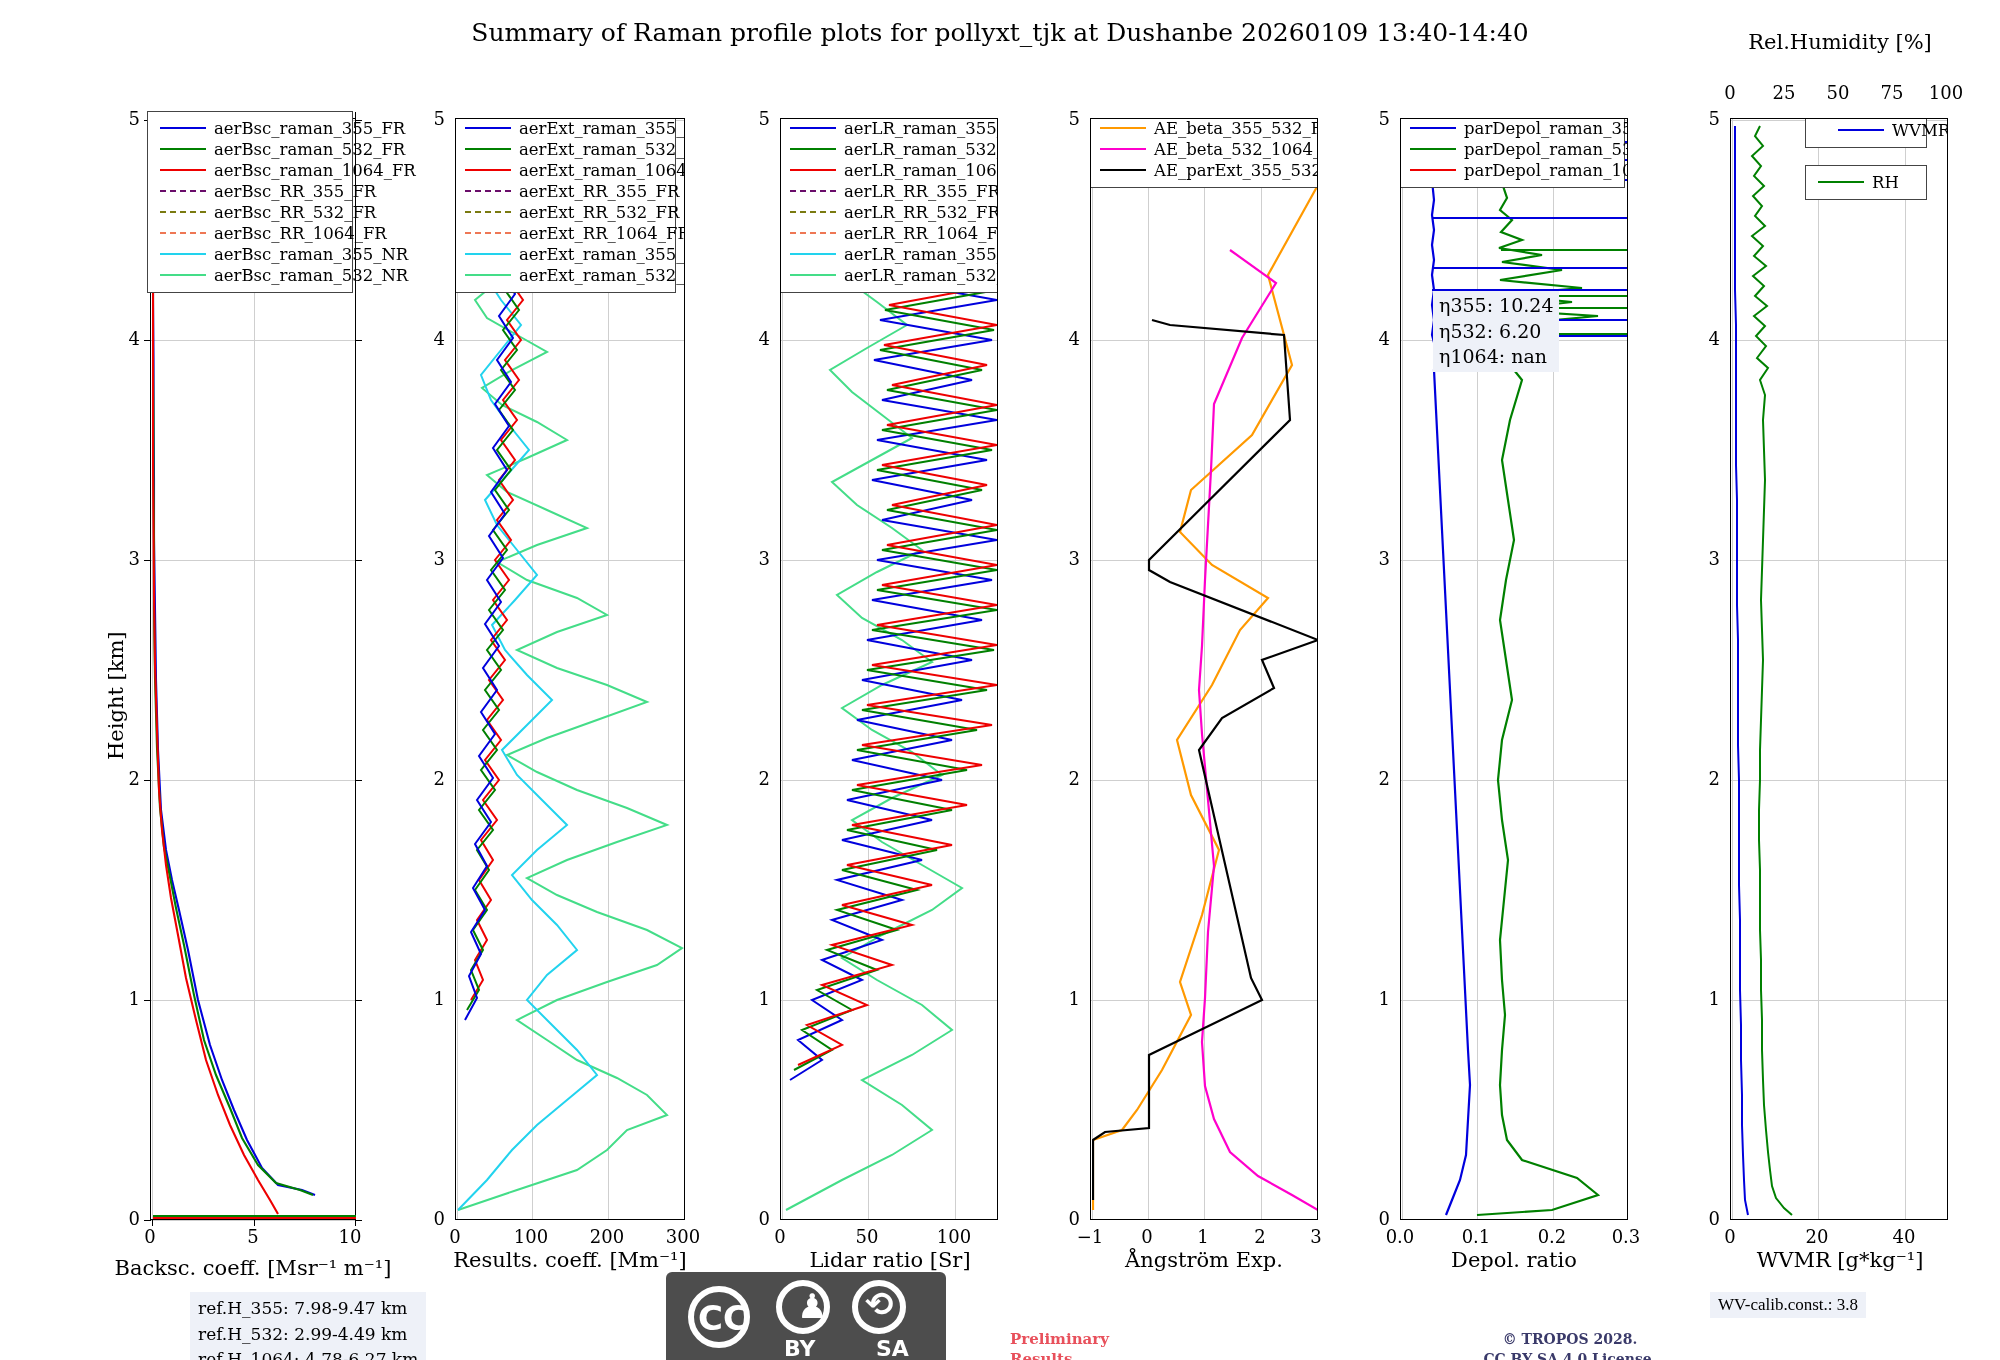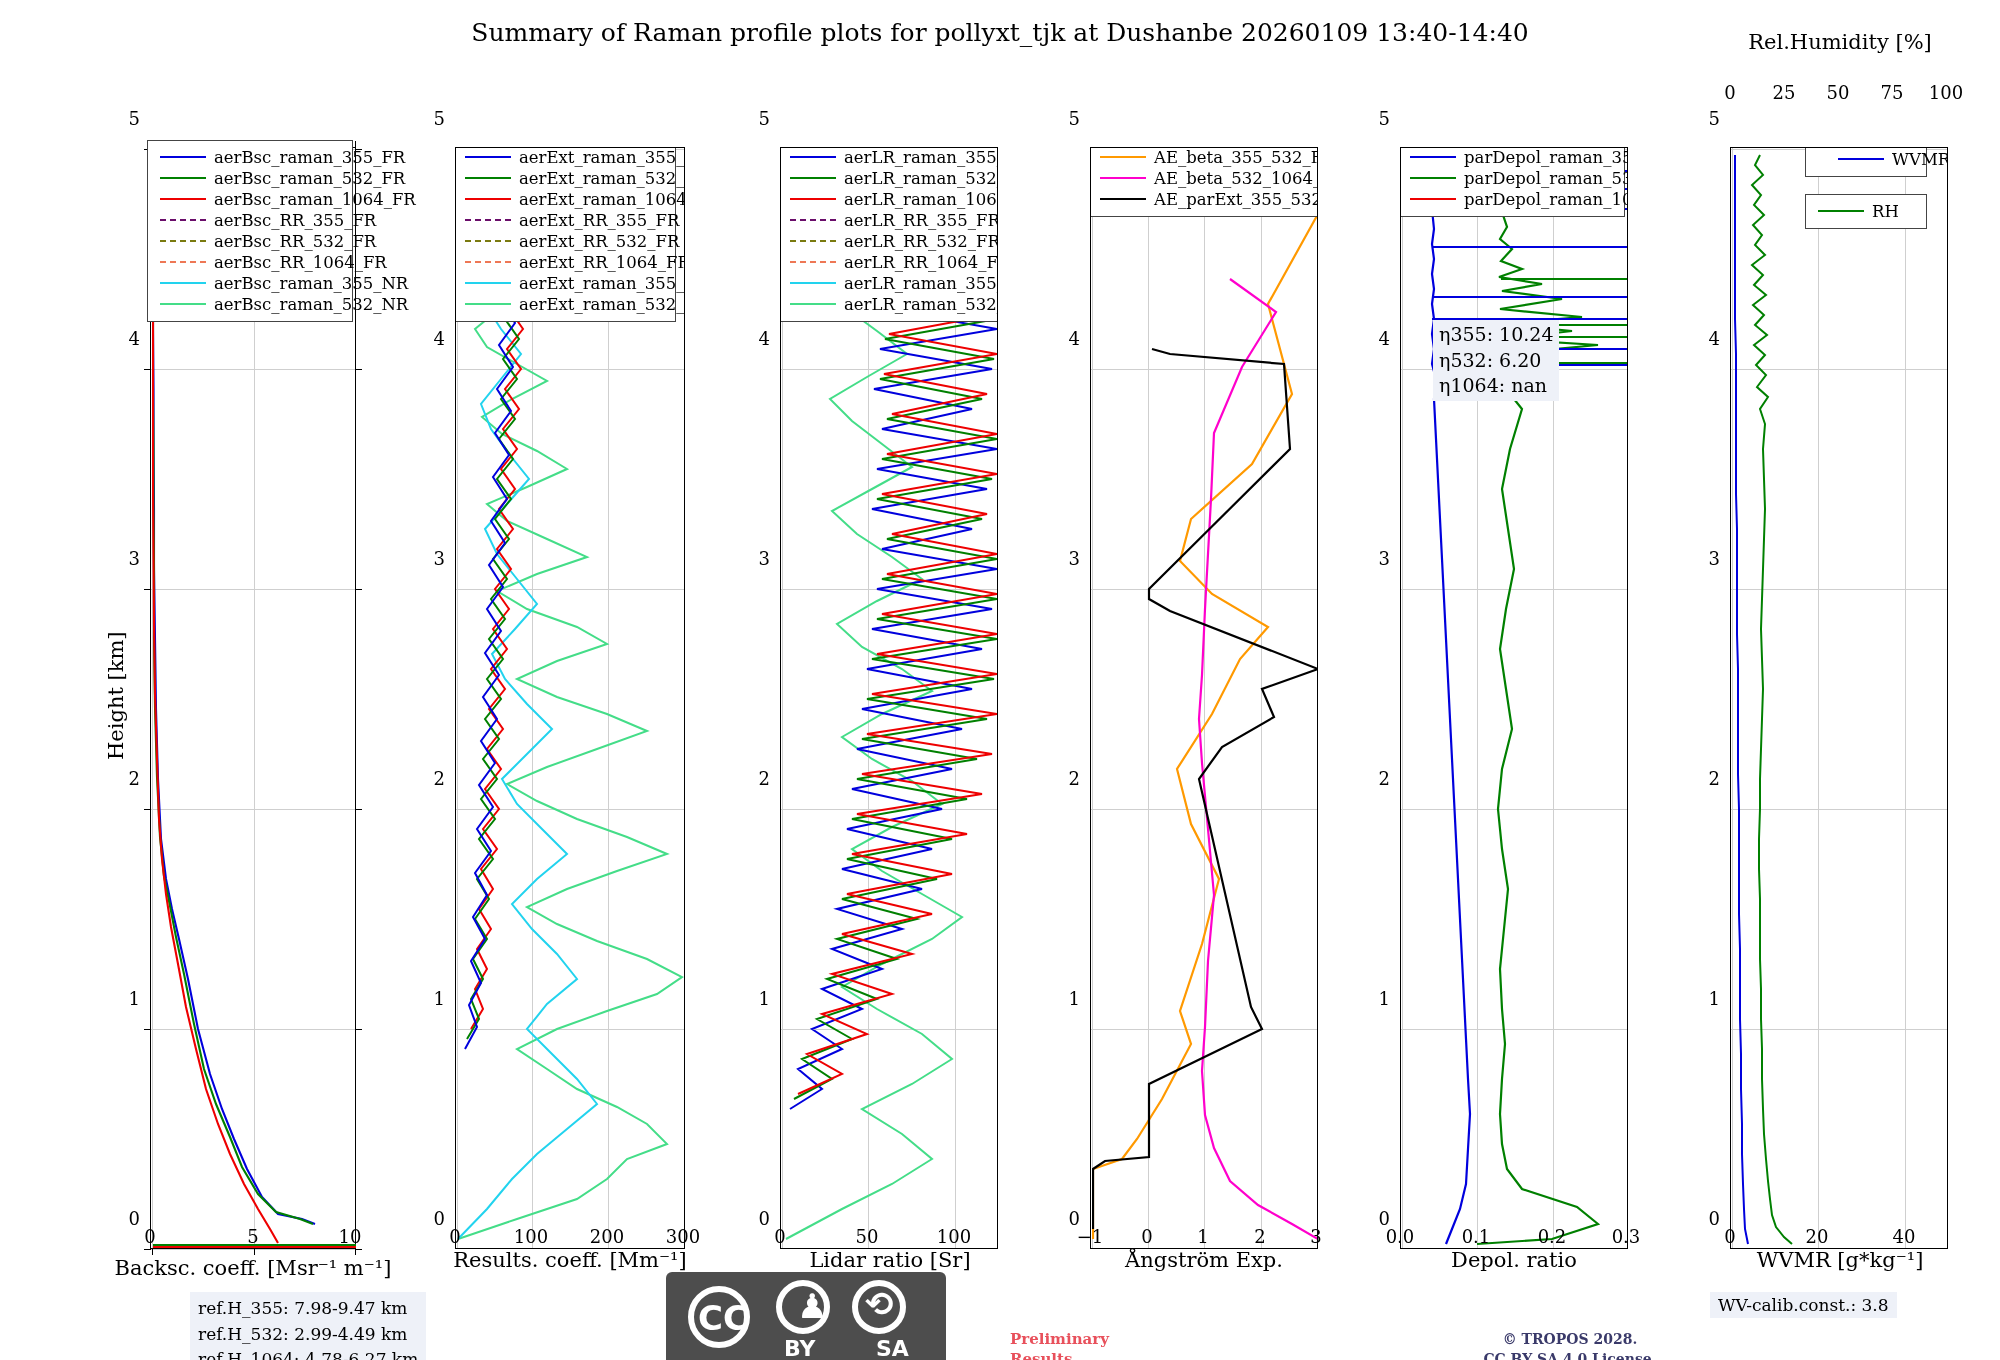--- a/index.html
+++ b/index.html
@@ -1,18 +1,18 @@
 <!DOCTYPE html>
 <html><head>
 <meta charset="utf-8">
 <style>
   html,body{margin:0;padding:0;background:#ffffff;}
   body{width:2000px;height:1360px;position:relative;font-family:"DejaVu Serif",serif;color:#000;}
   .title{position:absolute;left:0;top:18px;width:2000px;text-align:center;font-size:25px;}
-  .panel{position:absolute;box-sizing:border-box;border:1.3px solid #000;background:#fff;margin-top:29px;}
+  .panel{position:absolute;box-sizing:border-box;border:1.3px solid #000;background:#fff;}
   .axis-label{position:absolute;text-align:center;font-size:21px;}
   .ylabel{position:absolute;transform:rotate(-90deg);transform-origin:left top;font-size:21px;white-space:nowrap;}
   .tick-y{position:absolute;font-size:18px;text-align:right;width:40px;}
   .tick-x{position:absolute;font-size:18px;text-align:center;width:60px;}
   .legend{position:absolute;box-sizing:border-box;border:1px solid #444;background:#fff;font-size:16.5px;padding:6px 8px;}
   .legend table{border-collapse:collapse;}
   .legend td{padding:1px 4px;vertical-align:middle;white-space:nowrap;}
   .lsw{display:inline-block;width:46px;height:12px;position:relative;}
   .lsw i{position:absolute;left:0;top:5px;width:46px;border-top-width:2.1px;border-top-style:solid;}
   .gridv{position:absolute;top:0;bottom:0;width:1px;background:#cfcfcf;}
@@ -538,13 +538,13 @@
 </div>
 
 <div class="prelim" style="left:1010px;top:1330px;white-space:pre-line;">Preliminary
 Results.</div>
 
 <div class="tropos" style="left:1460px;top:1330px;width:220px;">
   <div>© TROPOS 2028.</div>
   <div>CC BY SA 4.0 License.</div>
 </div>
 
-<div class="wv" style="left:1710px;top:1292px;">WV-calib.const.: 3.8</div>
+<div class="wv" style="left:1710px;top:1292px;font-family:Liberation Serif, serif;">WV-calib.const.: 3.8</div>
 
 </body></html>

